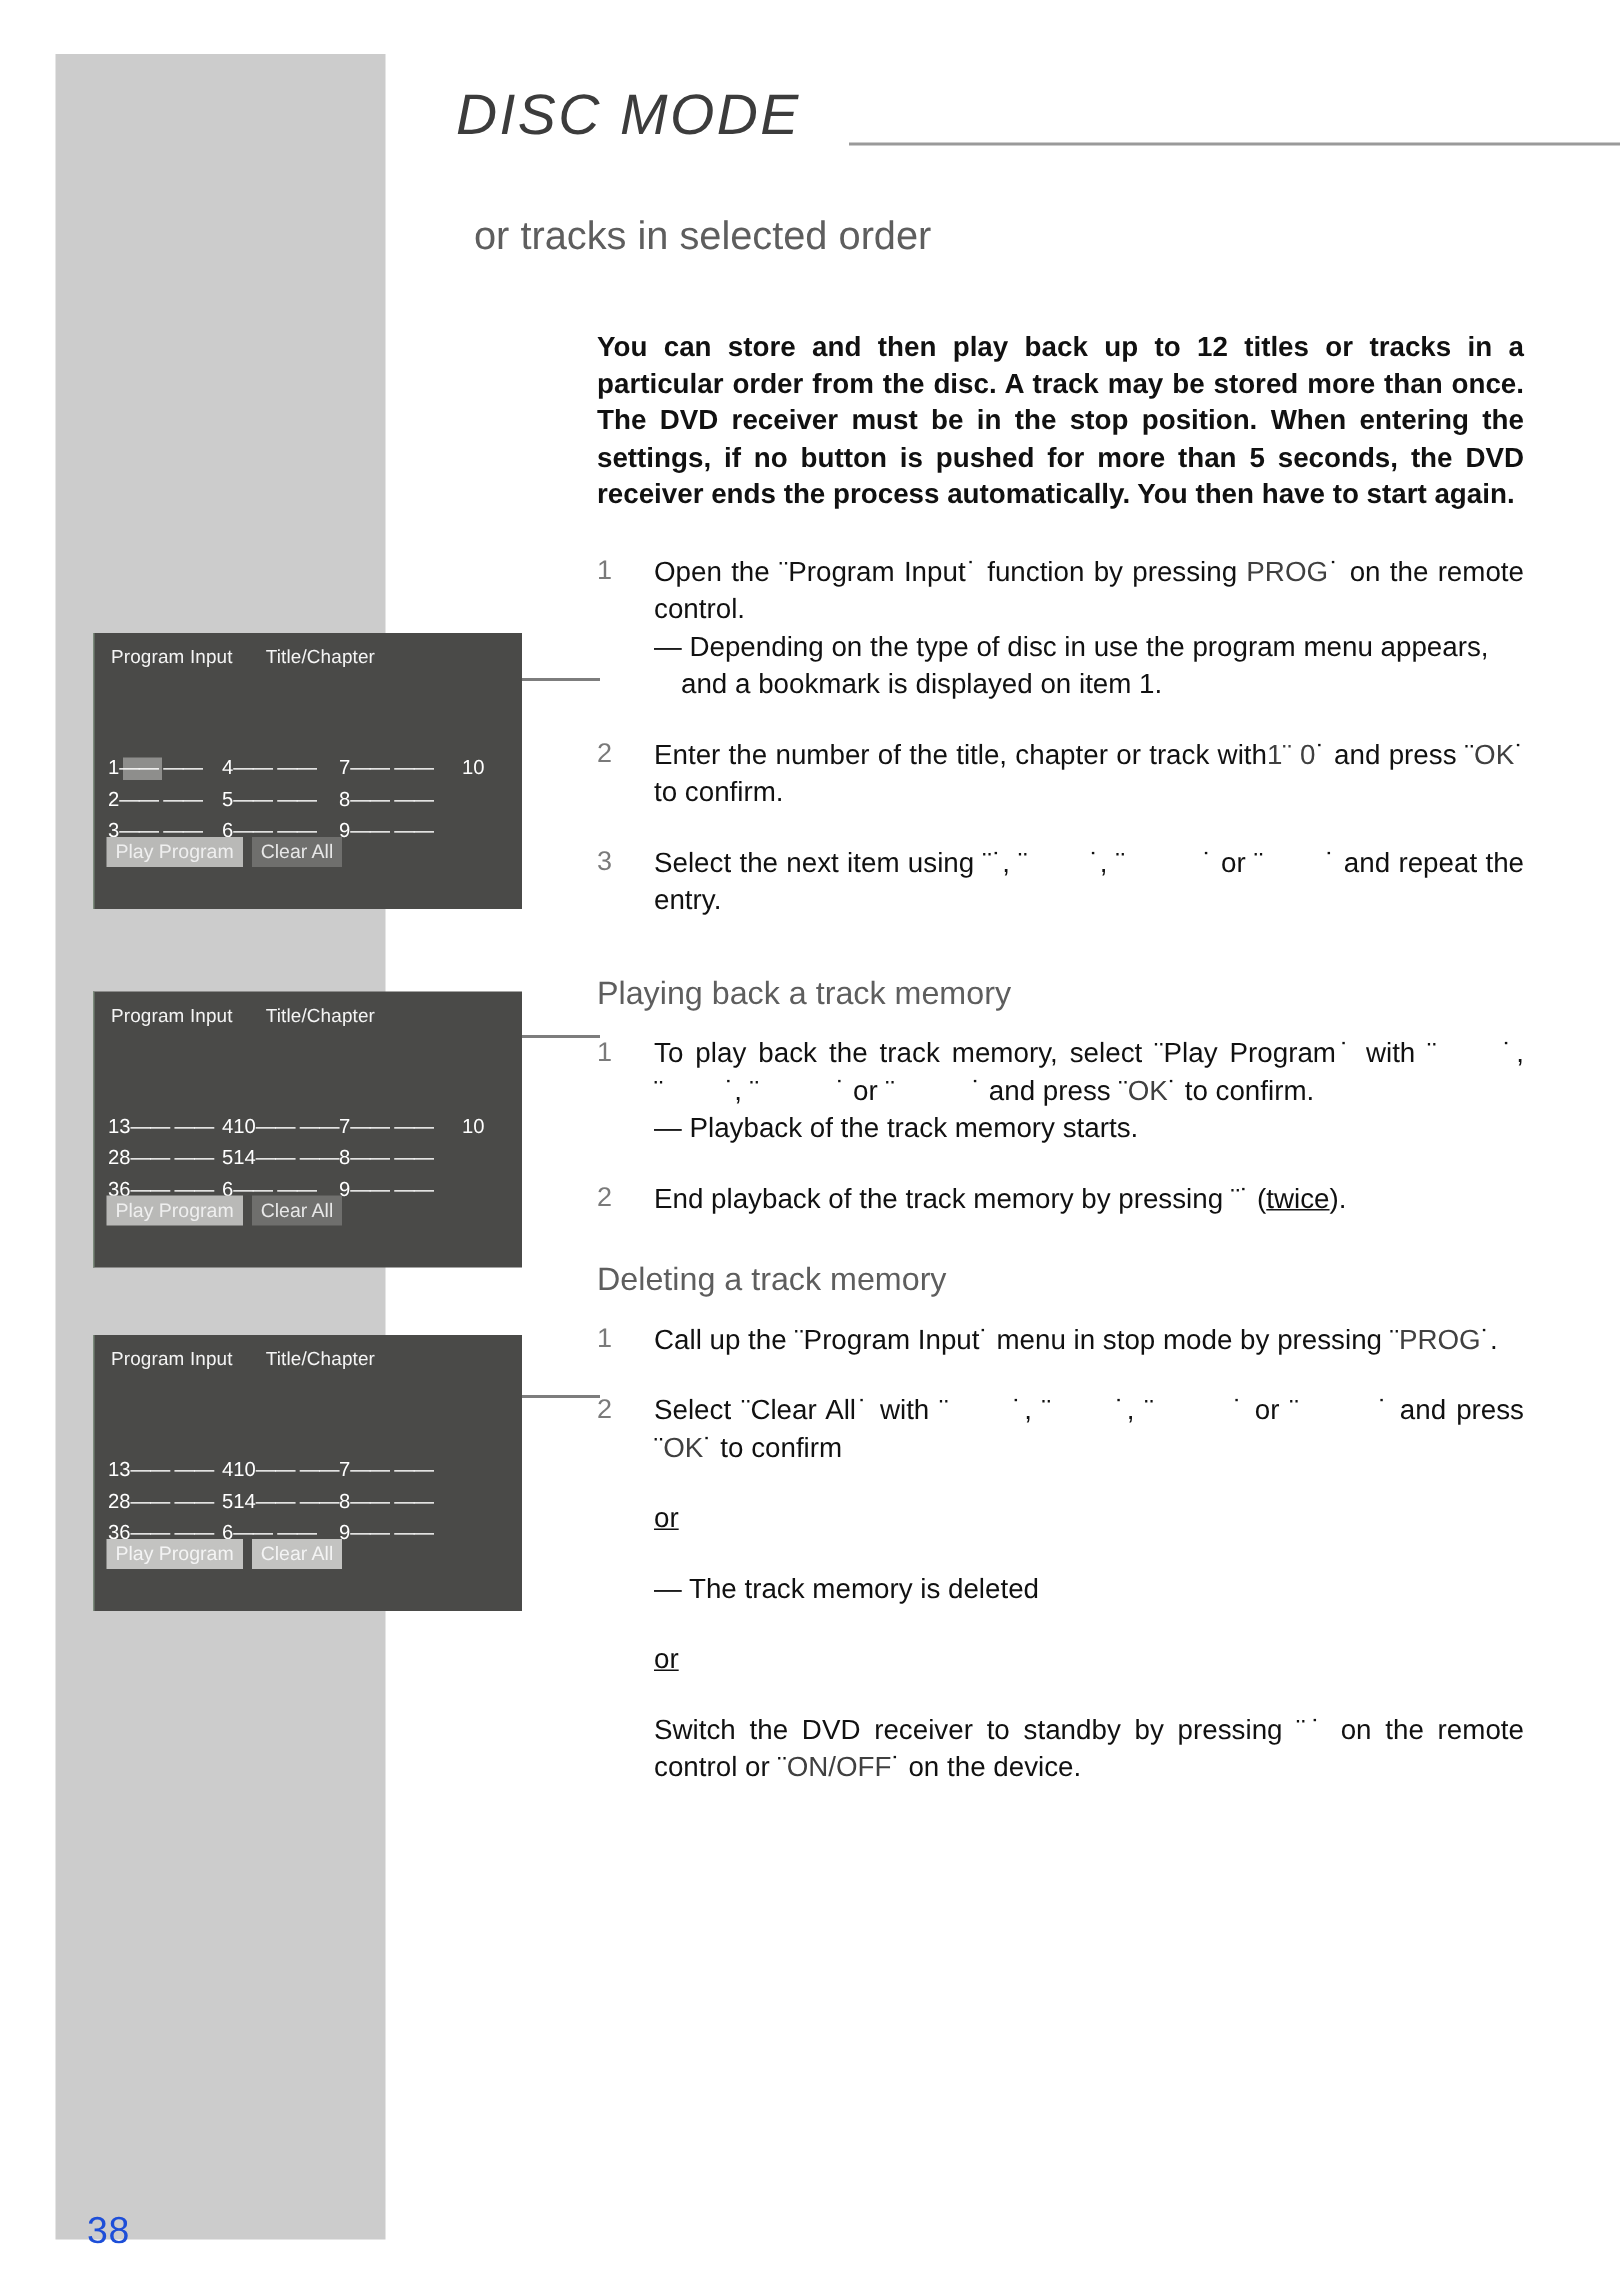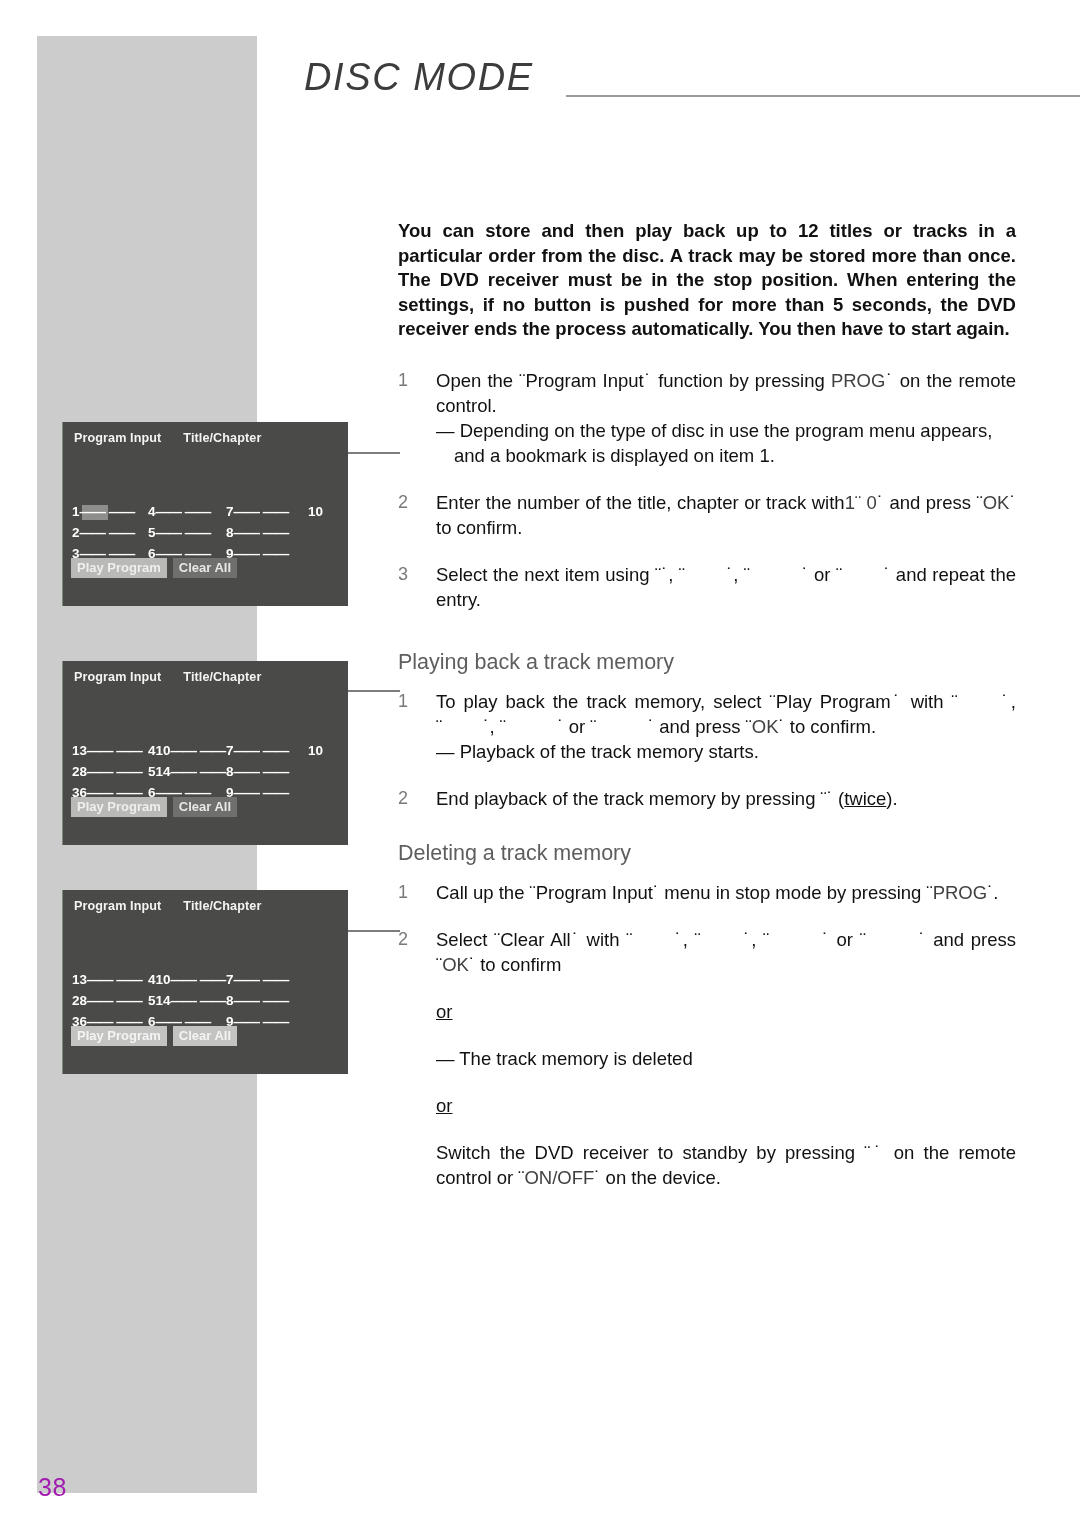--- a/index.html
+++ b/index.html
@@ -20,24 +20,24 @@
   .grey-band {
     position: absolute;
     left: 37px;
     top: 36px;
     width: 220px;
     height: 1457px;
     background: #cccccc;
   }
   .page-number {
     position: absolute;
-    left: 38px;
+    left: 58px;
     bottom: 27px;
     font-size: 25px;
-    color: #a21caf;
+    color: #1d4ed8;
     letter-spacing: 0.5px;
   }
 
   
   .header {
     position: absolute;
     left: 304px;
     top: 55px;
     right: 0;
     height: 56px;
@@ -139,21 +139,20 @@
   
   .osd {
     position: absolute;
     background: #4a4a48;
     width: 286px;
     height: 184px;
     border-left: 1px solid #7b8a7b;
     box-sizing: border-box;
     color: #f2f2f2;
     font-size: 12.5px;
-    font-weight: bold;
   }
   .osd .osd-head {
     position: absolute;
     top: 9px;
     left: 11px;
     font-size: 12.6px;
     letter-spacing: 0.1px;
     color: #f4f4f4;
   }
   .osd .osd-head .col2 { display: inline-block; margin-left: 22px; }
@@ -221,20 +220,21 @@
 
 <div class="grey-band"></div>
 <div class="page-number">38</div>
 
 <div class="header">
   <span class="header-title">DISC MODE</span>
   <div class="header-rule"></div>
 </div>
 
 <div class="section-title">
+  <div>or tracks in selected order</div>
 </div>
 
 <div class="osd" id="osd-1" style="left:62px; top:422px;">
   <div class="osd-head">
     <span>Program Input</span><span class="col2">Title/Chapter</span>
   </div>
   <div class="rows">
       <div class="row" style="position: relative;">
         <span class="cell" style="position: absolute; left: 4px; top: 0px; white-space: nowrap;"><span class="cursor" style="left: 10px; top: 1px;"></span><span class="idx">1</span><span class="ph" style="position: relative; z-index: 2;">—— ——</span></span>
         <span class="cell" style="position: absolute; left: 80px; top: 0px; white-space: nowrap;"><span class="idx">4</span><span class="ph" style="position: relative; z-index: 2;">—— ——</span></span>

